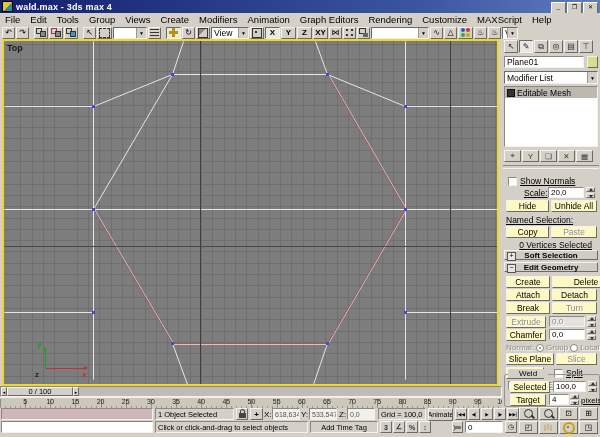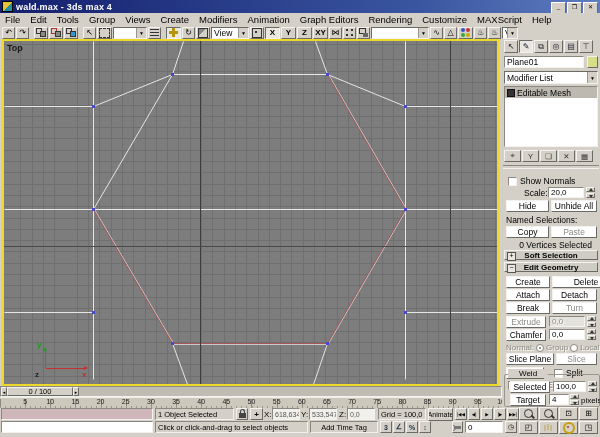--- a/index.html
+++ b/index.html
@@ -148,21 +148,21 @@
   #modcombo{position:absolute;left:2px;top:32px;width:94px;height:13px;}
   #stack{position:absolute;left:2px;top:47px;width:94px;height:61px;background:#fff;border:1px solid;
     border-color:#8a8880 #f4f2ee #f4f2ee #8a8880;box-sizing:border-box;overflow:hidden;}
   .stackrow{height:11px;background:#bdb9b1;display:flex;align-items:center;font-size:8.5px;gap:2px;padding:0 2px;}
   .stackrow .sic{width:6px;height:6px;background:#333;border:1px solid #111;}
   #stacktools{position:absolute;left:2px;top:111px;display:flex;gap:1px;}
   .stbtn{width:17px;height:12px;border:1px solid;border-color:#f4f2ee #6b6b66 #6b6b66 #f4f2ee;background:#d4d0c8;
     font-size:7.5px;color:#333;display:flex;align-items:center;justify-content:center;box-sizing:border-box;}
   #pdivider{position:absolute;left:1px;top:126px;width:96px;height:2px;border-top:1px solid #8a8880;border-bottom:1px solid #f4f2ee;}
   .prow{position:absolute;left:0;width:98px;display:flex;align-items:center;}
-  .pbtn2{border:1px solid;border-color:#f4f2ee #6b6b66 #6b6b66 #f4f2ee;background:#ffffff;height:12px;
+  .pbtn2{border:1px solid;border-color:#f4f2ee #6b6b66 #6b6b66 #f4f2ee;background:#fef9c3;height:12px;
     display:flex;align-items:center;justify-content:center;font-size:8.5px;box-sizing:border-box;position:absolute;}
   .pbtn2.dis,.dis{color:#8c8a84;text-shadow:1px 1px 0 #fff;}
   .cb{width:9px;height:9px;background:#fff;border:1px solid;border-color:#8a8880 #f4f2ee #f4f2ee #8a8880;
     box-sizing:border-box;display:inline-block;position:relative;}
   .cb.ck::after{content:"✓";position:absolute;left:0px;top:-2px;font-size:8px;color:#777;}
   .rad{width:8px;height:8px;border-radius:50%;background:#fff;border:1px solid #8a8880;box-sizing:border-box;display:inline-block;position:relative;}
   .rad.on::after{content:"";position:absolute;left:2px;top:2px;width:2px;height:2px;border-radius:50%;background:#777;}
   .pfld{background:#fff;border:1px solid;border-color:#8a8880 #f4f2ee #f4f2ee #8a8880;height:11px;
     font-size:8px;display:flex;align-items:center;padding:0 2px;box-sizing:border-box;position:absolute;}
   .pfld.dis{background:#e4e2dc;}
@@ -170,21 +170,21 @@
   .spin span{flex:1;border:1px solid;border-color:#f4f2ee #6b6b66 #6b6b66 #f4f2ee;background:#d4d0c8;position:relative;}
   .spin span::after{content:"";position:absolute;left:2px;border:2px solid transparent;}
   .spin span:first-child::after{top:0px;border-bottom:3px solid #333;border-top:0;}
   .spin span:last-child::after{top:1px;border-top:3px solid #333;border-bottom:0;}
   .rollhdr{position:absolute;left:2px;width:94px;height:10px;border:1px solid;border-color:#f4f2ee #6b6b66 #6b6b66 #f4f2ee;
     background:#cfccc4;font-size:8px;font-weight:bold;display:flex;align-items:center;justify-content:center;box-sizing:border-box;}
   .rollhdr .pm{position:absolute;left:2px;top:1px;width:7px;height:7px;border:1px solid #555;background:#e8e6e0;
     font-size:7px;line-height:6px;text-align:center;font-weight:normal;}
   #weldgrp{position:absolute;left:2px;top:335px;width:94px;height:31px;border:1px solid #9a968e;border-radius:2px;}
   #weldlbl{position:absolute;left:6px;top:330px;background:#d4d0c8;padding:0 11px;font-size:8px;}
-  .plabel{font-size:8.5px;}
+  .plabel{font-size:8.5px;text-decoration:underline;}
 </style>
 </head>
 <body>
 
 <div id="screen">
 
   <div id="titlebar">
     <div id="appicon"></div>
     <span id="title">wald.max - 3ds max 4</span>
     <span class="wbtns">
@@ -451,21 +451,21 @@
       <span class="plabel">Show Normals</span>
     </div>
     <span class="plabel" style="position:absolute;left:22px;top:149px;">Scale:</span>
     <div class="pfld" style="left:46px;top:148px;width:36px;">20,0</div>
     <div class="spin" style="left:84px;top:148px;">
         <span></span>
         <span></span>
       </div>
     <div class="pbtn2" style="left:4px;top:161px;width:43px;">Hide</div>
     <div class="pbtn2" style="left:49px;top:161px;width:46px;">Unhide All</div>
-    <span class="plabel" style="position:absolute;left:4px;top:176px;">Named Selections:</span>
+    <span class="plabel" style="position:absolute;left:4px;top:176px;">Named Selection:</span>
     <div class="pbtn2" style="left:4px;top:187px;width:43px;">Copy</div>
     <div class="pbtn2 dis" style="left:49px;top:187px;width:46px;">Paste</div>
     <span class="plabel" style="position:absolute;right:8px;top:201px;">0 Vertices Selected</span>
 
     <div class="rollhdr" style="top:211px;">
       <span class="pm">+</span>
       <span>Soft Selection</span>
     </div>
     <div class="rollhdr" style="top:223px;">
       <span class="pm">−</span>

